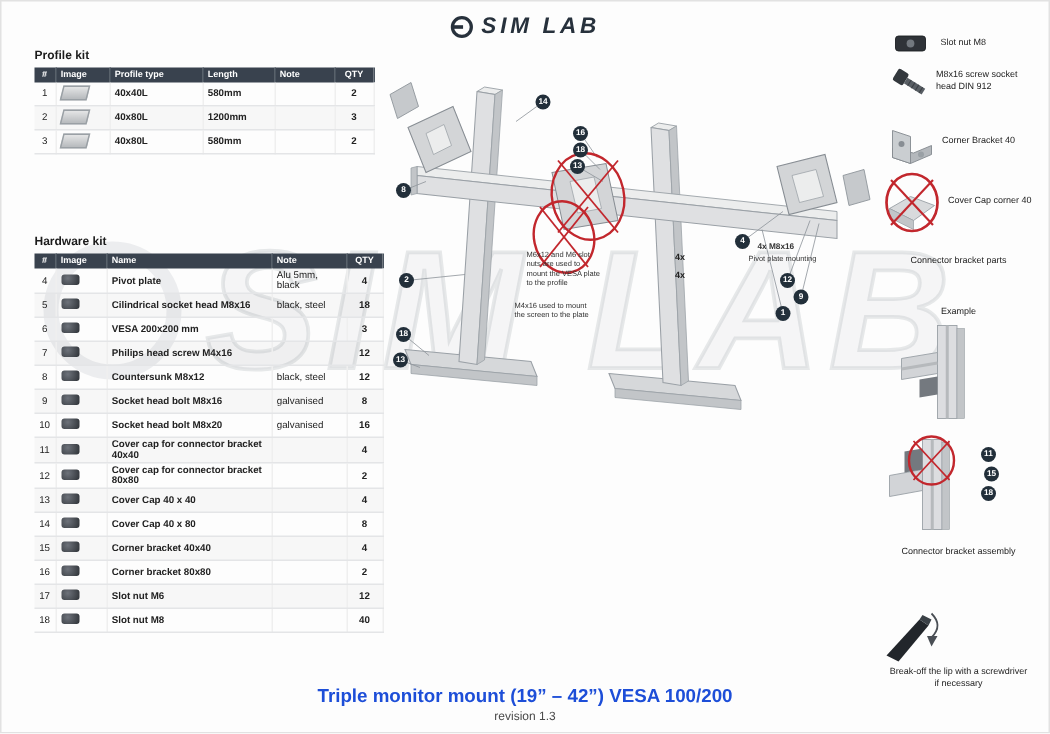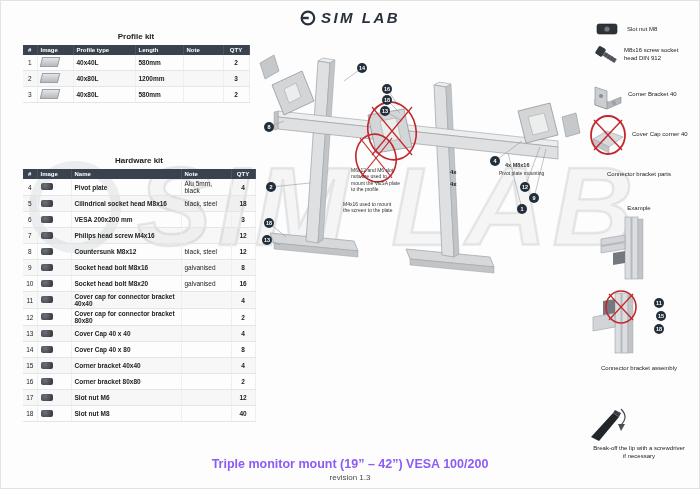--- a/index.html
+++ b/index.html
@@ -11,21 +11,21 @@
              z-index:1;pointer-events:none;}
   .wm-ring{width:92px;height:92px;border:10px solid rgba(150,158,166,0.16);border-radius:50%;box-sizing:border-box;flex:none;}
   .wm-text{font-size:112px;font-weight:800;font-style:italic;letter-spacing:6px;line-height:1;white-space:nowrap;
            color:rgba(150,158,166,0.08);-webkit-text-stroke:2.5px rgba(150,158,166,0.22);}
 
   
   .logo{position:absolute;left:50%;top:8px;transform:translateX(-50%);display:flex;align-items:center;gap:5px;z-index:4;}
   .logo-text{font-size:15px;font-weight:800;font-style:italic;letter-spacing:2.5px;color:#27313c;}
 
   
-  .kit-title{position:absolute;font-size:8px;font-weight:bold;color:#1c1c1c;text-align:center;z-index:4;}
+  .kit-title{position:absolute;font-size:8px;font-weight:bold;color:#1c1c1c;z-index:4;}
   table.kit{position:absolute;border-collapse:collapse;table-layout:fixed;z-index:2;background:transparent;}
   table.kit th{background:#39424e;color:#fff;font-size:6px;font-weight:bold;text-align:left;padding:2px 3px;
                border-right:1px solid #4a545f;}
   table.kit td{font-size:6.5px;color:#222;padding:1px 3px;height:13px;border-bottom:1px solid #e4e5e7;
                border-right:1px solid #efefef;vertical-align:middle;}
   table.kit tr td:first-child,table.kit tr th:first-child{text-align:center;}
   table.kit td:last-child,table.kit th:last-child{text-align:center;font-weight:bold;}
   table.kit tbody tr:nth-child(even) td{background:rgba(0,0,0,0.025);}
   td.c-bold{font-weight:bold;}
   .thumb{display:inline-block;}
@@ -51,21 +51,21 @@
   .diag-qty{position:absolute;font-size:6px;font-weight:bold;color:#222;z-index:5;}
   .diag-b{font-weight:bold;font-size:5.5px;}
 
   
   .rp-icon{position:absolute;z-index:2;}
   .rp-label{position:absolute;font-size:6px;line-height:1.3;color:#222;z-index:4;}
   .center{text-align:center;}
 
   
   .footer{position:absolute;left:0;right:0;top:456px;text-align:center;z-index:4;}
-  .footer-title{font-size:12.5px;font-weight:bold;color:#8b5cf6;}
+  .footer-title{font-size:12.5px;font-weight:bold;color:#1d4ed8;}
   .footer-rev{font-size:8px;color:#4a4a4a;margin-top:2px;}
 </style>
 </head>
 <body>
 
 <div class="page">
 
   <div class="watermark">
     <div class="wm-ring"></div>
     <div class="wm-text">SIM LAB</div>

